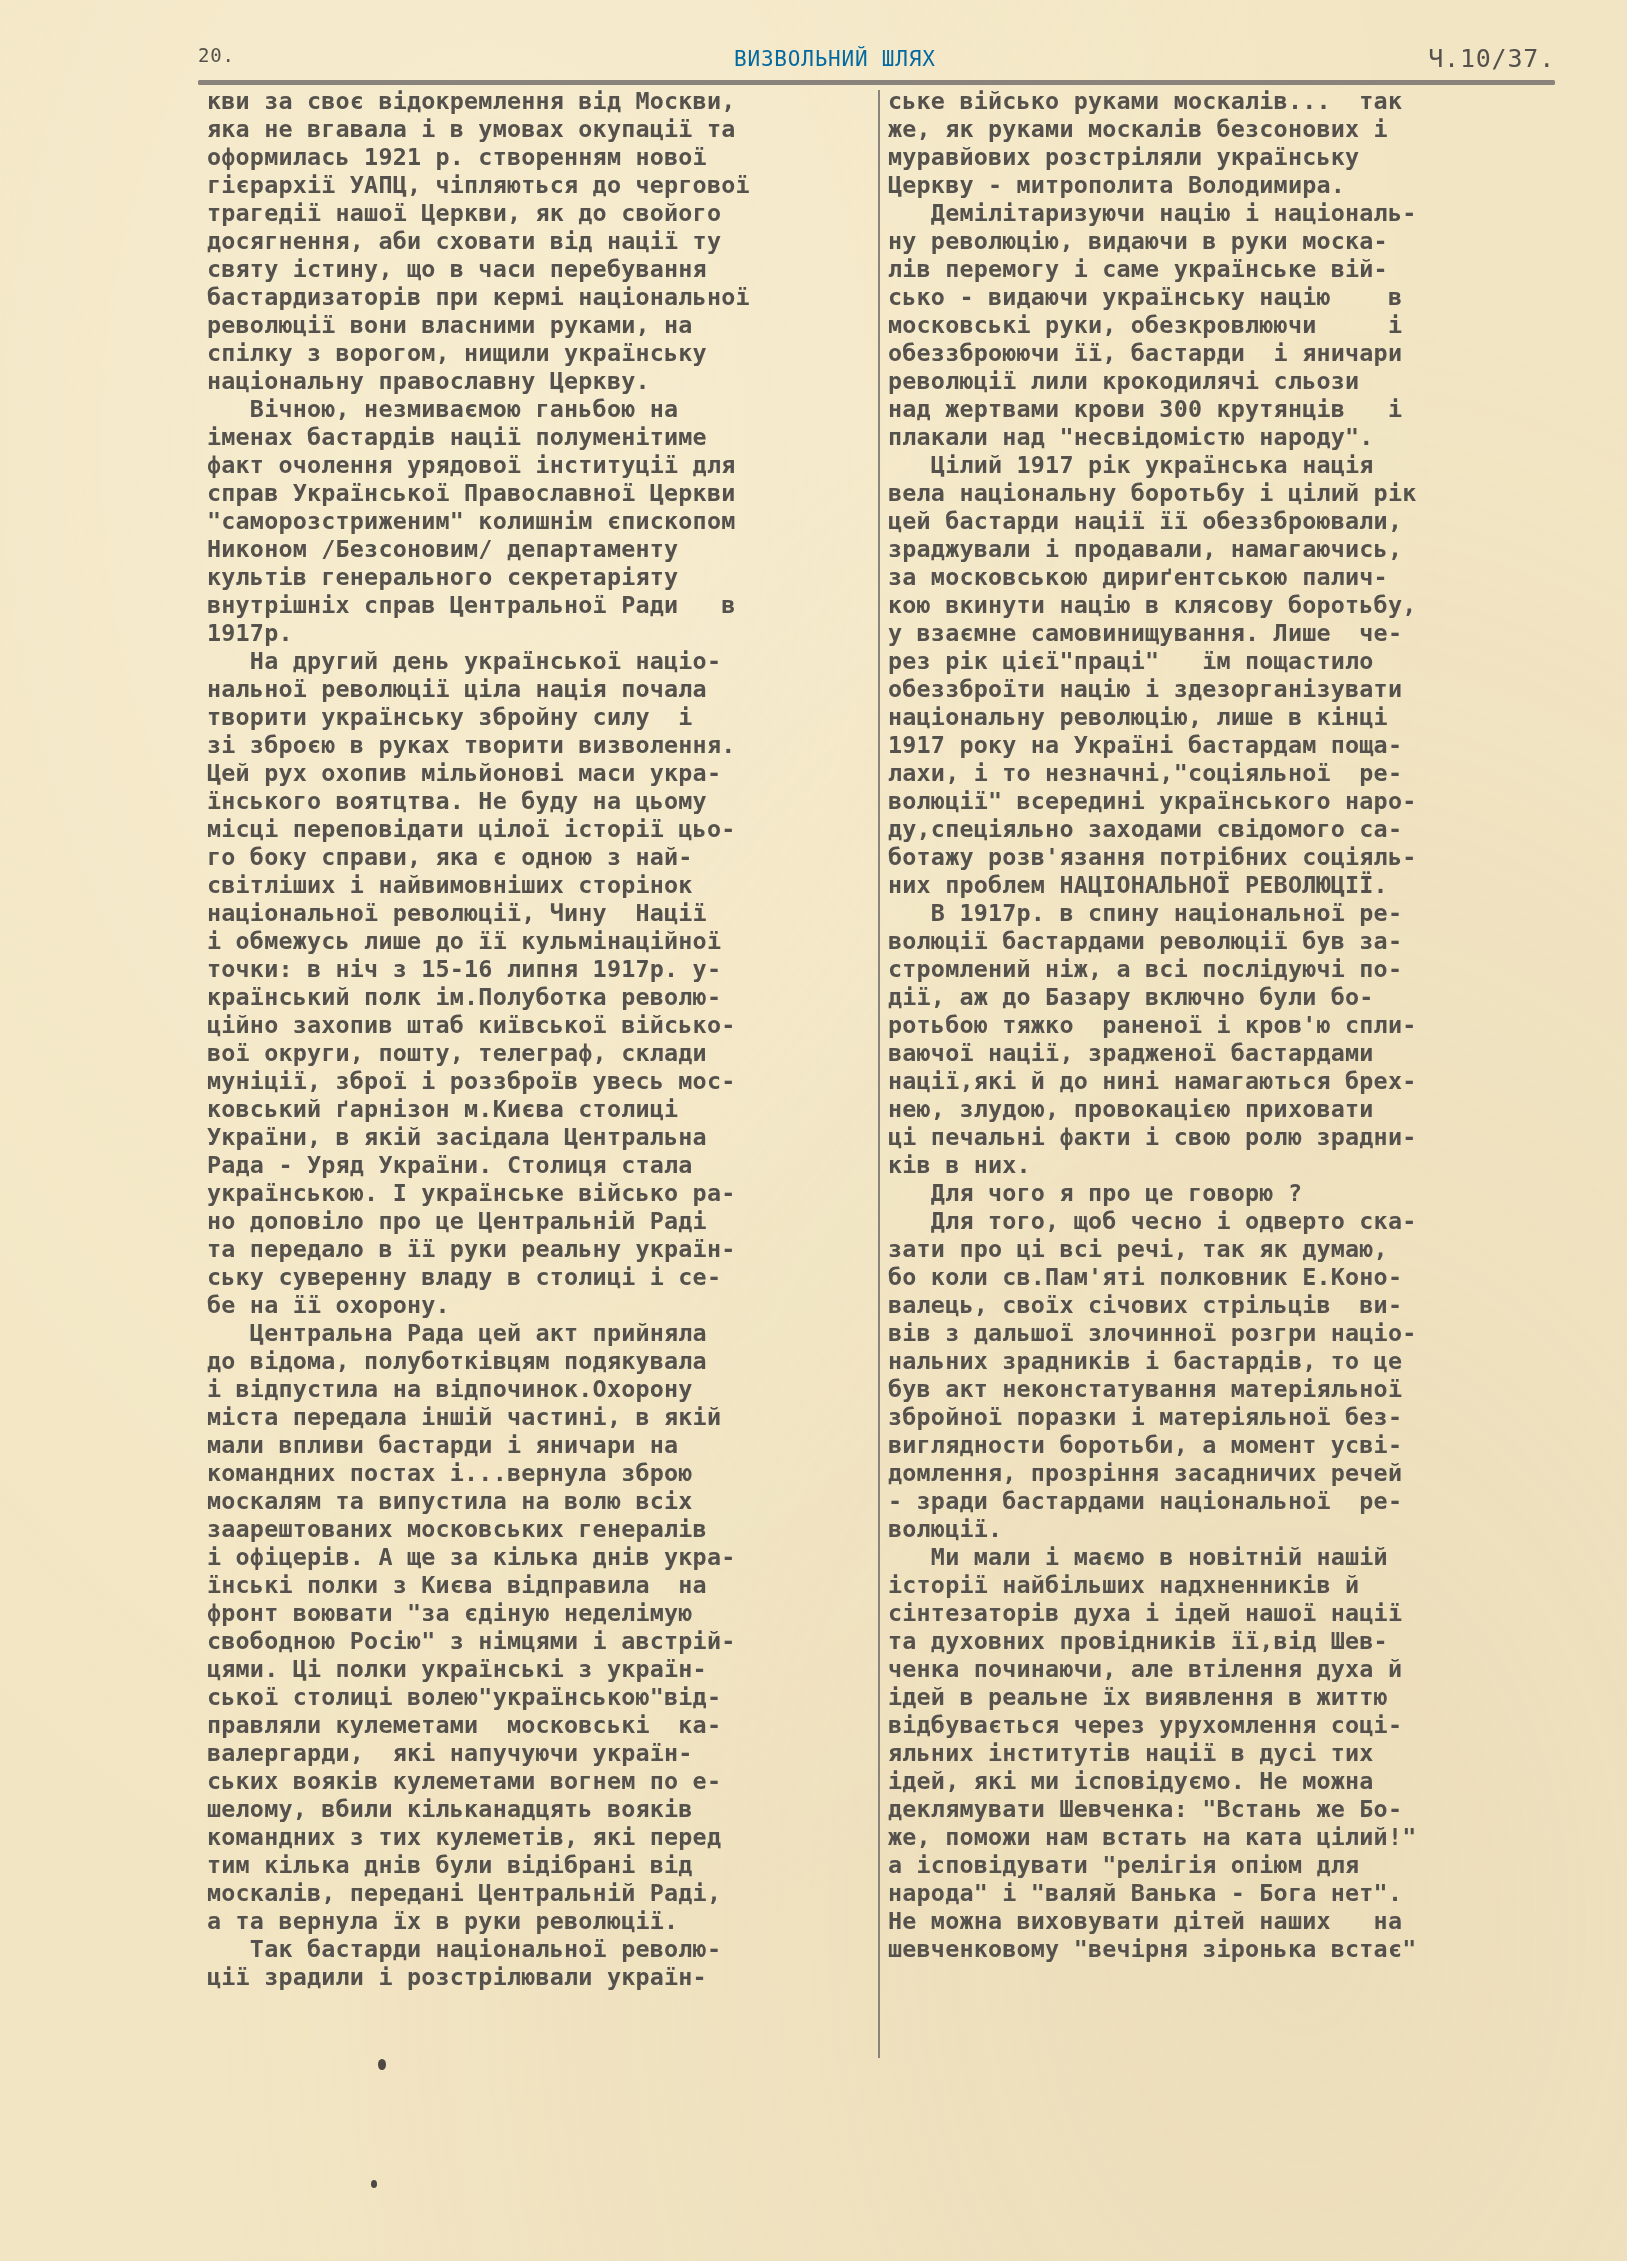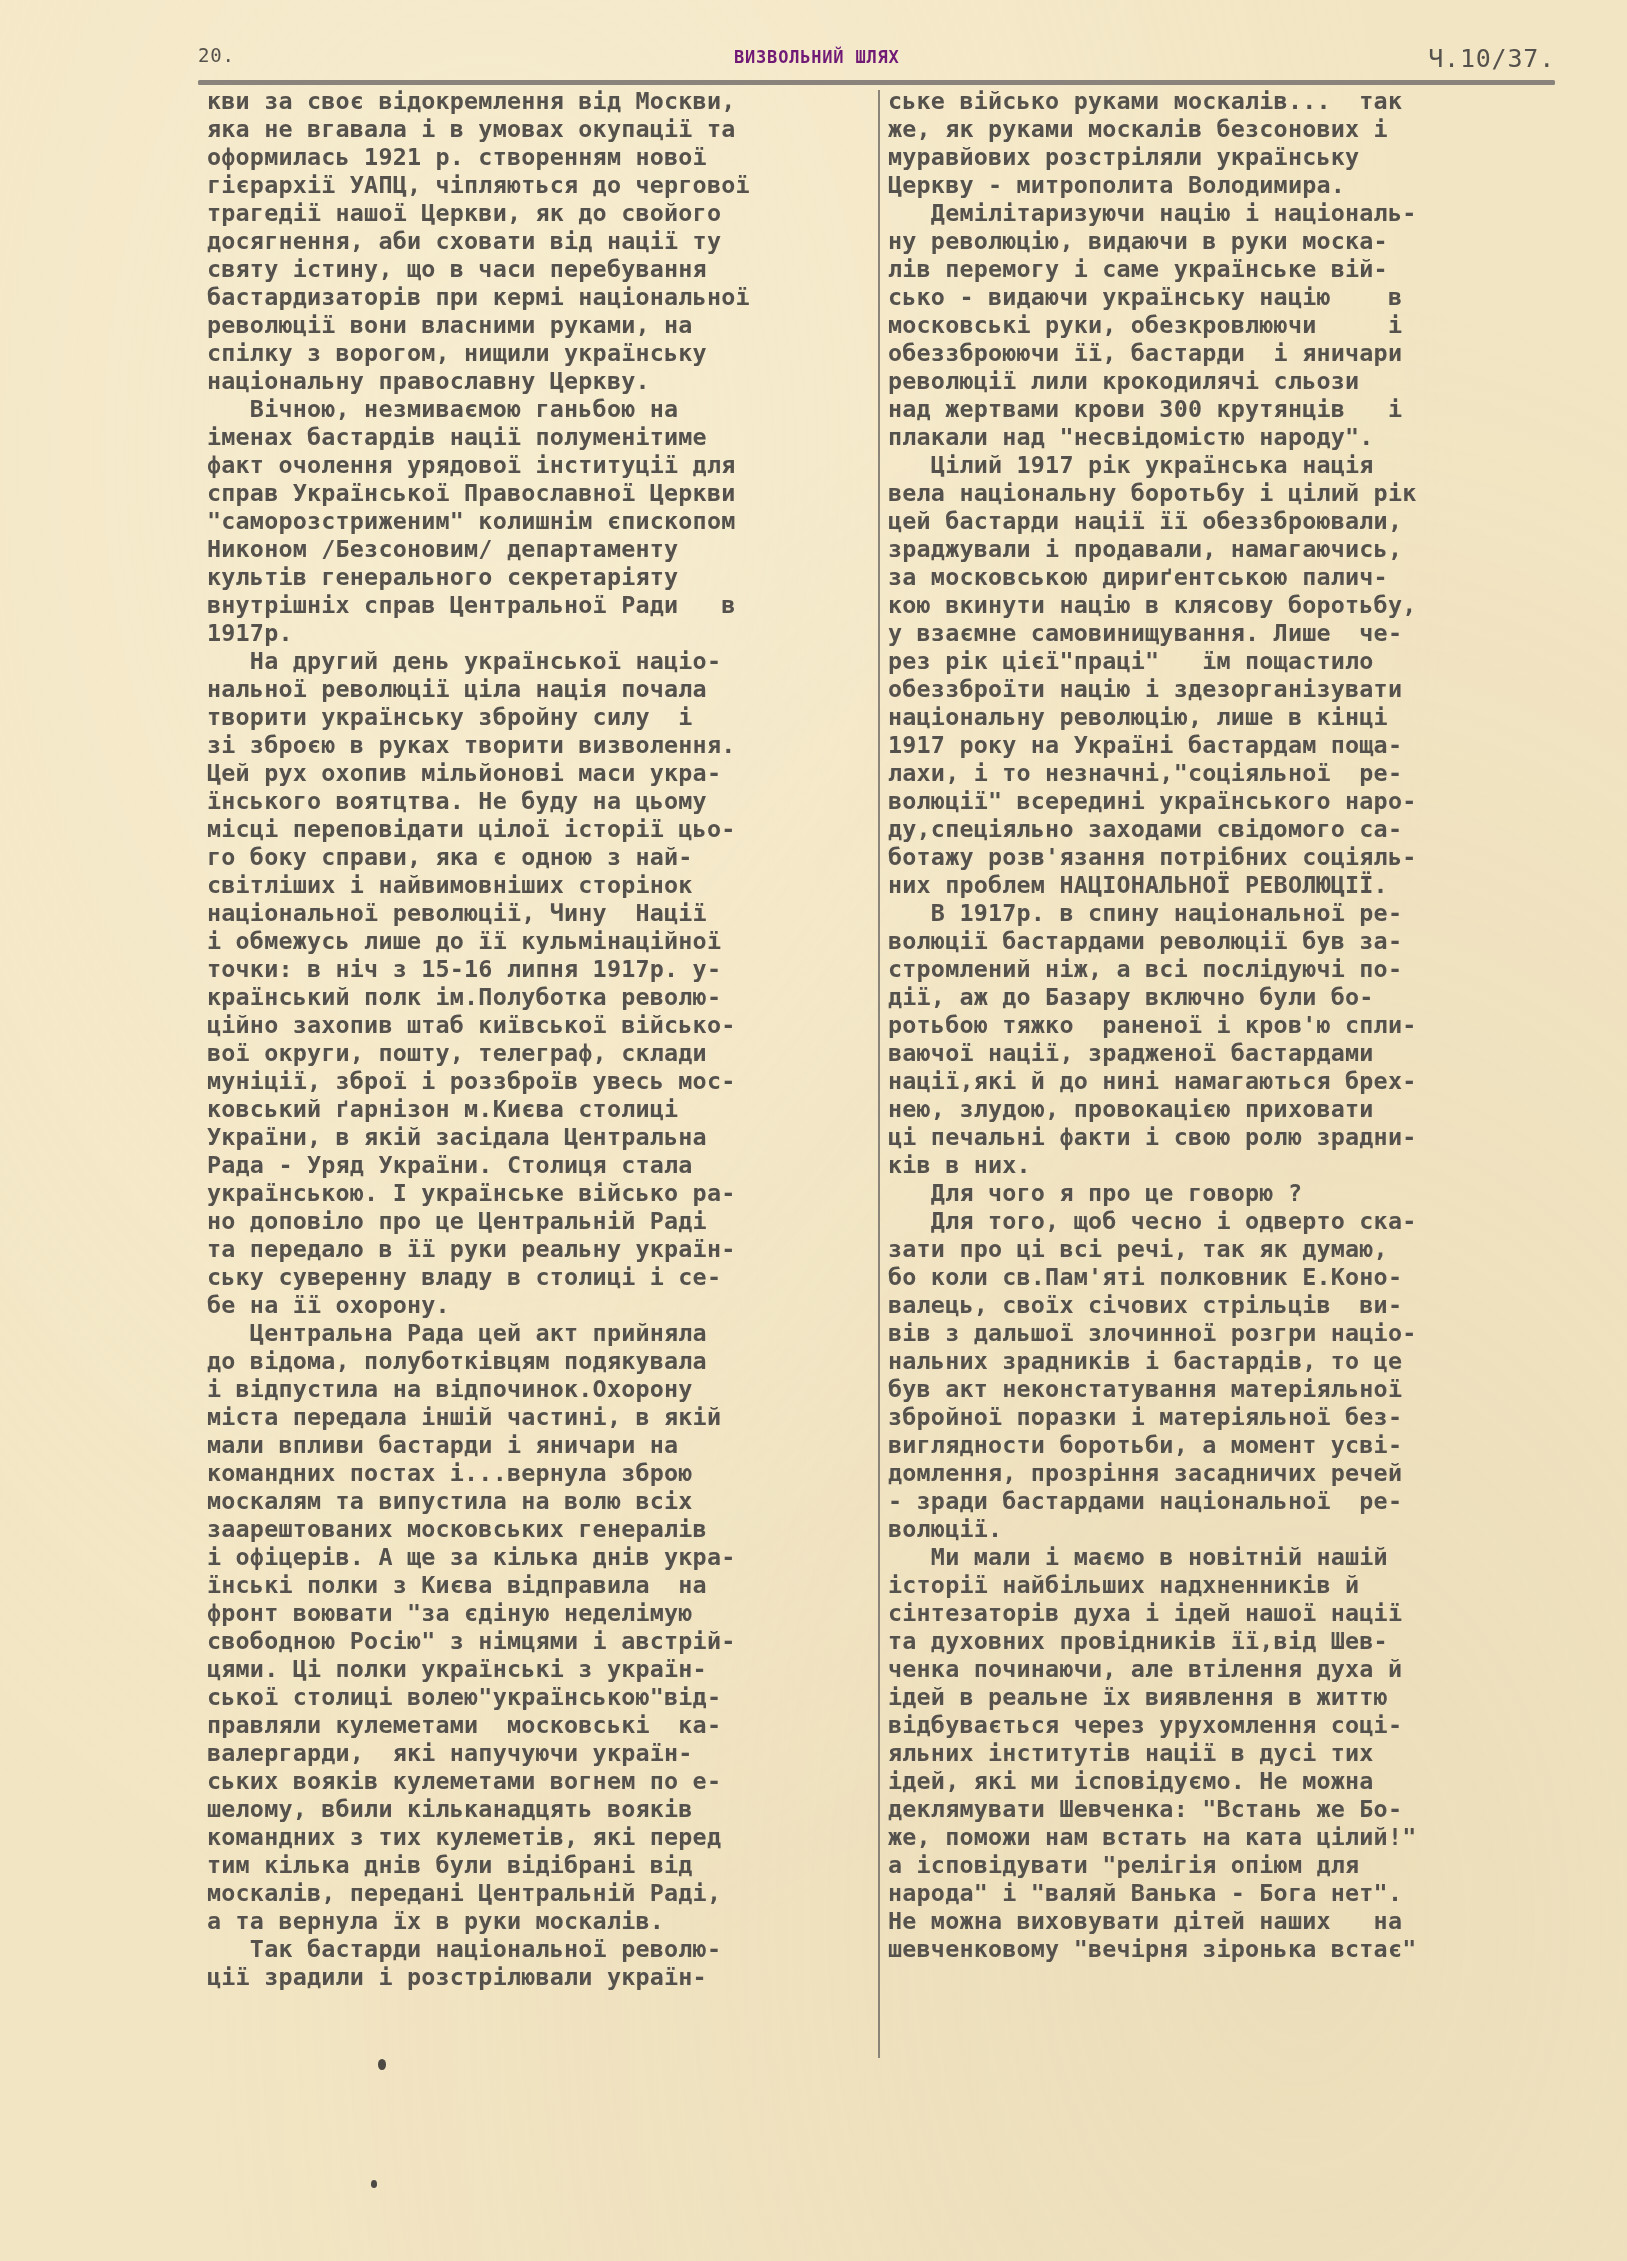--- a/index.html
+++ b/index.html
@@ -11,21 +11,21 @@
       radial-gradient(ellipse at 80% 85%, rgba(220,200,160,0.25), rgba(0,0,0,0) 60%);
     position: relative;
     overflow: hidden;
     font-family: "DejaVu Sans Mono", "Liberation Mono", monospace;
     color: #55514c;
   }
   .header {
     position: absolute; left: 198px; top: 44px; width: 1357px; height: 37px;
   }
   .page-num { position: absolute; left: 0; top: 0; font-size: 19px; letter-spacing: 0.8px; }
-  .journal-title { position: absolute; left: 536px; top: 3.1px; font-size: 17px; letter-spacing: 0.8px; font-weight: bold; color:#701a75; }
+  .journal-title { position: absolute; left: 536px; top: 3.1px; font-size: 21px; letter-spacing: 0.8px; font-weight: normal; color:#0369a1; }
   .issue { position: absolute; right: 0; top: 0; font-size: 25px; letter-spacing: 0.8px; }
   .rule {
     position: absolute; left: 198px; top: 80px; width: 1357px; height: 4.6px;
     background: #7d7873; border-radius: 1.5px; opacity: 0.9;
   }
   .col-sep {
     position: absolute; left: 878px; top: 90px; width: 2.3px; height: 1968px;
     background: #77726c; opacity: 0.85;
   }
   .column {
@@ -112,21 +112,21 @@
     <div class="line">свободною Росію" з німцями і австрій-</div>
     <div class="line">цями. Ці полки українські з україн-</div>
     <div class="line">ської столиці волею"українською"від-</div>
     <div class="line">правляли кулеметами  московські  ка-</div>
     <div class="line">валергарди,  які напучуючи україн-</div>
     <div class="line">ських вояків кулеметами вогнем по е-</div>
     <div class="line">шелому, вбили кільканадцять вояків</div>
     <div class="line">командних з тих кулеметів, які перед</div>
     <div class="line">тим кілька днів були відібрані від</div>
     <div class="line">москалів, передані Центральній Раді,</div>
-    <div class="line">а та вернула їх в руки москалів.</div>
+    <div class="line">а та вернула їх в руки революції.</div>
     <div class="line">   Так бастарди національної револю-</div>
     <div class="line">ції зрадили і розстрілювали україн-</div>
   </div>
 <div class="column col-right" id="col-right">
     <div class="line">ське військо руками москалів...  так</div>
     <div class="line">же, як руками москалів безсонових і</div>
     <div class="line">муравйових розстріляли українську</div>
     <div class="line">Церкву - митрополита Володимира.</div>
     <div class="line">   Демілітаризуючи націю і національ-</div>
     <div class="line">ну революцію, видаючи в руки моска-</div>

